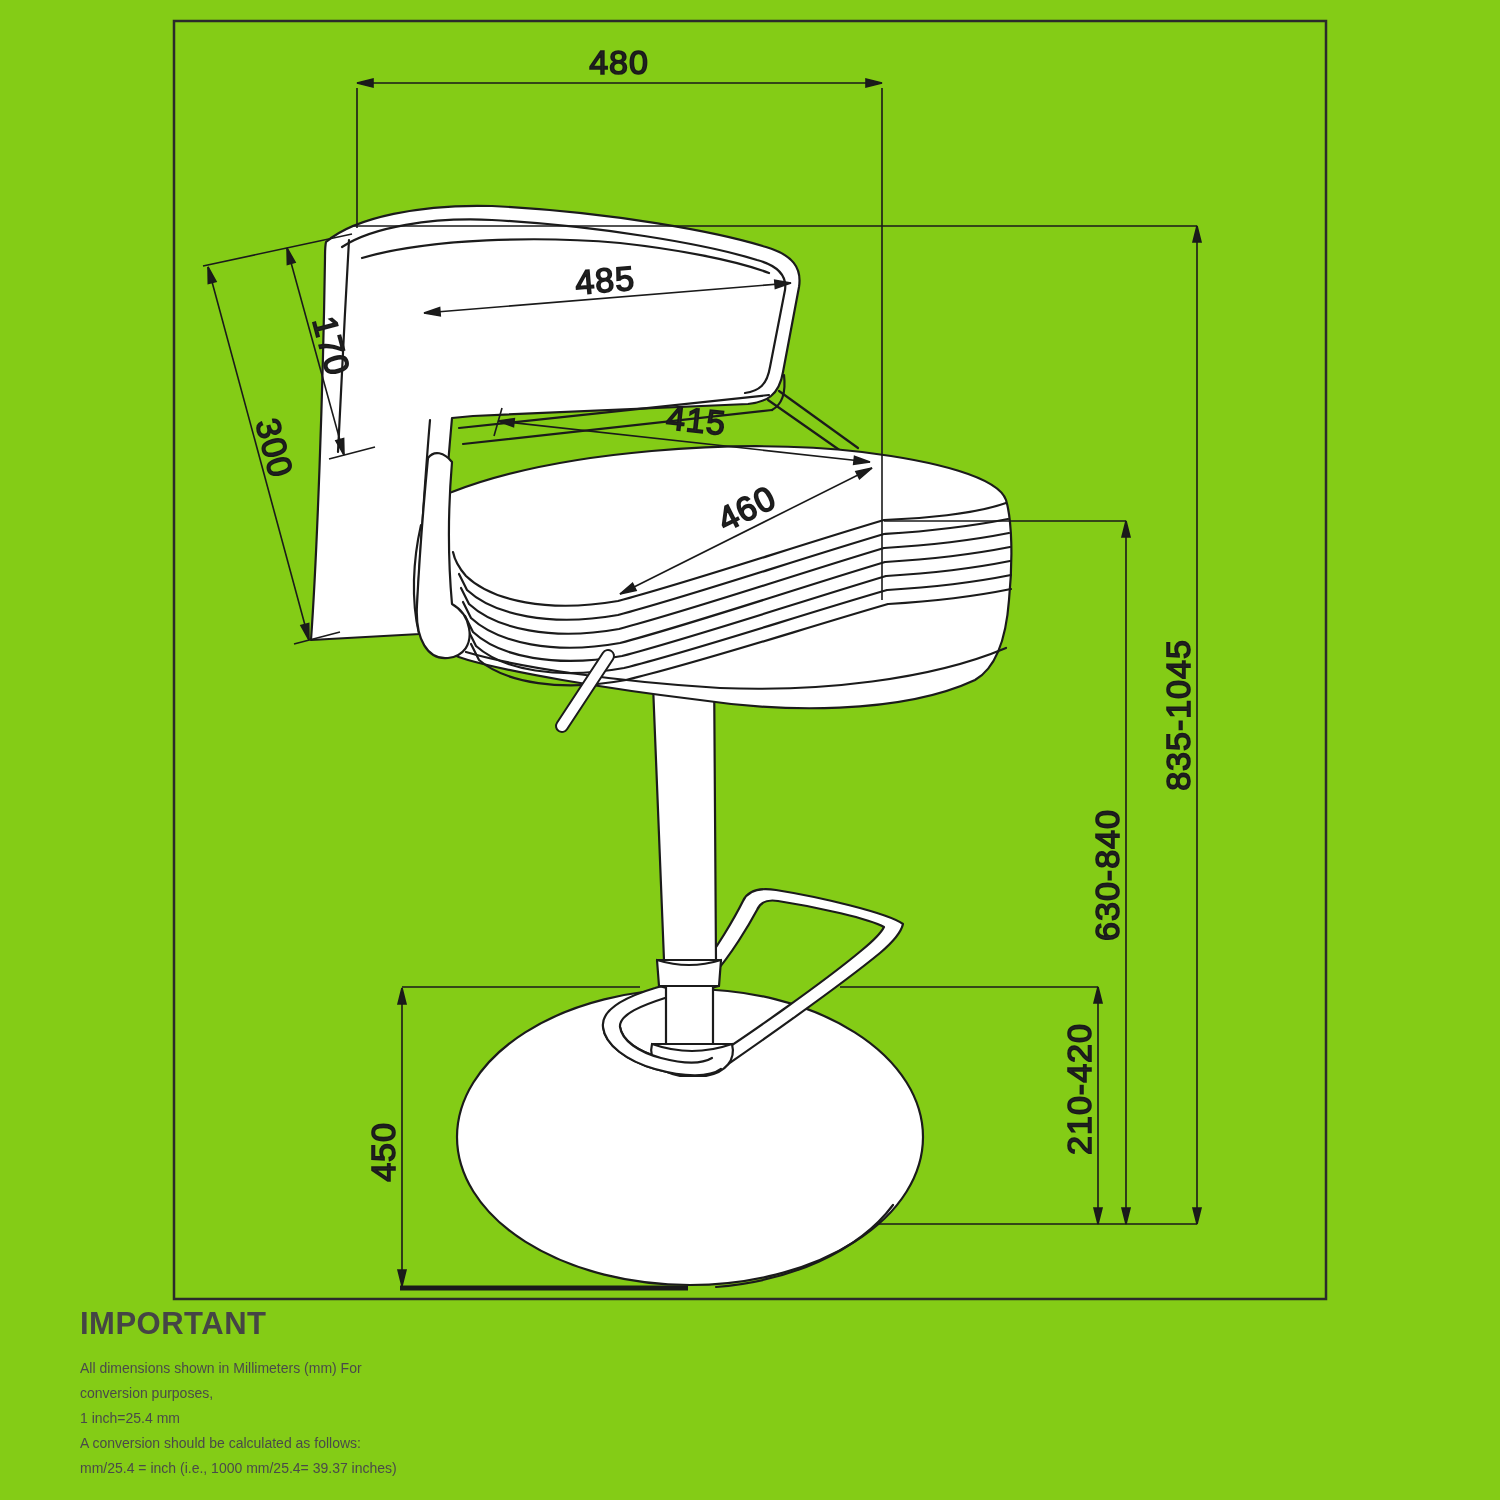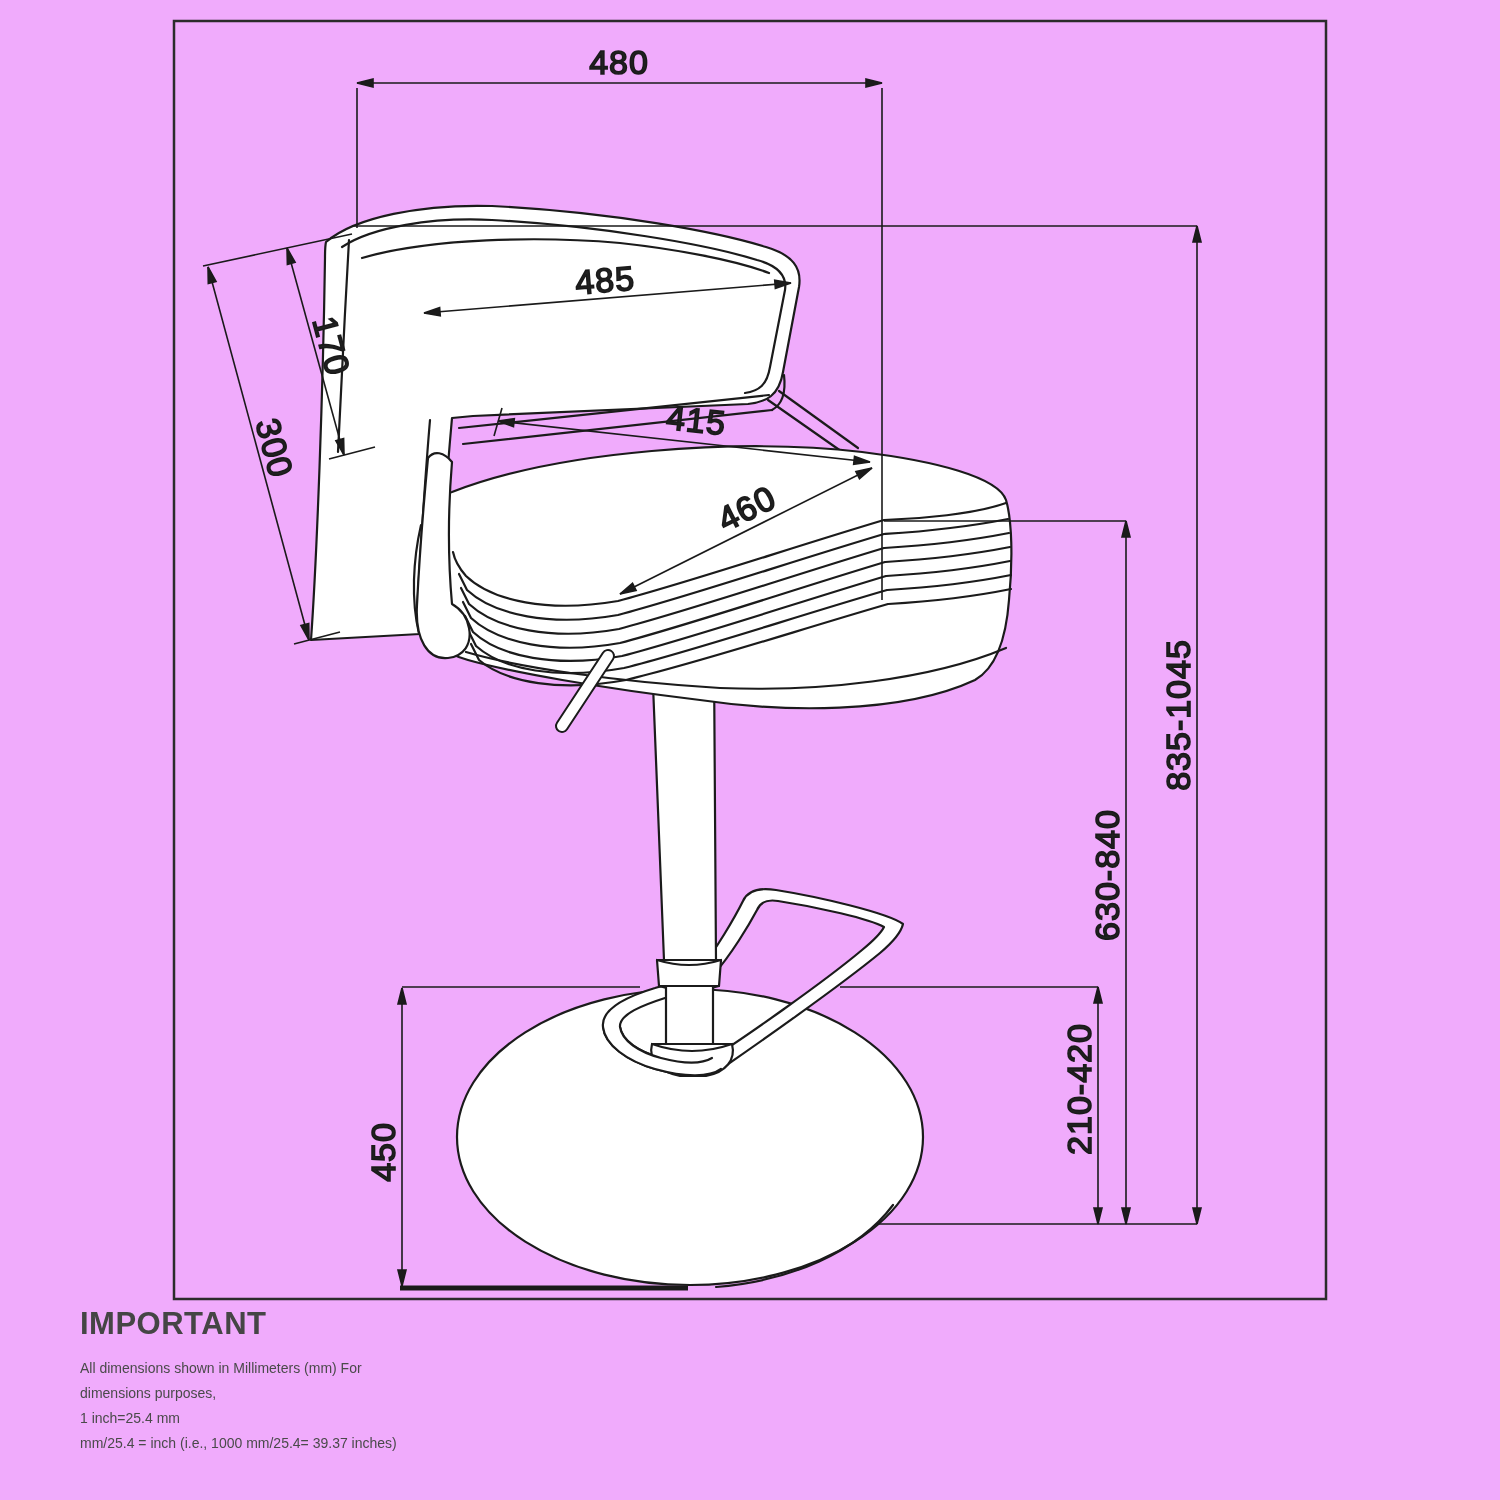--- a/index.html
+++ b/index.html
@@ -1,16 +1,16 @@
 <!DOCTYPE html>
 <html><head>
 <meta charset="utf-8">
 <style>
   html,body{margin:0;padding:0;background:#ffffff;}
-  .page{position:relative;width:1500px;height:1500px;background:#f0abfc;overflow:hidden;
+  .page{position:relative;width:1500px;height:1500px;background:#84cc16;overflow:hidden;
         font-family:"Liberation Sans", sans-serif;}
   .page svg{position:absolute;left:0;top:0;}
   .dim-text{font-family:"Liberation Sans", sans-serif;font-size:34px;fill:#222;letter-spacing:1px;}
   .note{position:absolute;left:80px;top:1306px;width:640px;color:#4a4a4a;}
   .note h1{margin:0 0 14px 0;font-size:31px;font-weight:bold;color:#454545;letter-spacing:0.5px;}
   .note p{margin:0;font-size:14px;line-height:25px;color:#4a4a4a;}
 </style>
 </head>
 <body>
 
@@ -194,17 +194,18 @@
       <use href="#arr" transform="translate(402,988) rotate(-90)"></use>
       <use href="#arr" transform="translate(402,1286) rotate(90)"></use>
       <text class="dim-text" text-anchor="middle" transform="translate(395,1152) rotate(-90)">450</text>
     </g>
   </g>
 </svg>
 
   <div class="note">
     <h1>IMPORTANT</h1>
     <p>All dimensions shown in Millimeters (mm) For</p>
-    <p>dimensions purposes,</p>
+    <p>conversion purposes,</p>
     <p>1 inch=25.4 mm</p>
+    <p>A conversion should be calculated as follows:</p>
     <p>mm/25.4 = inch (i.e., 1000 mm/25.4= 39.37 inches)</p>
   </div>
 </div>
 
 </body></html>

